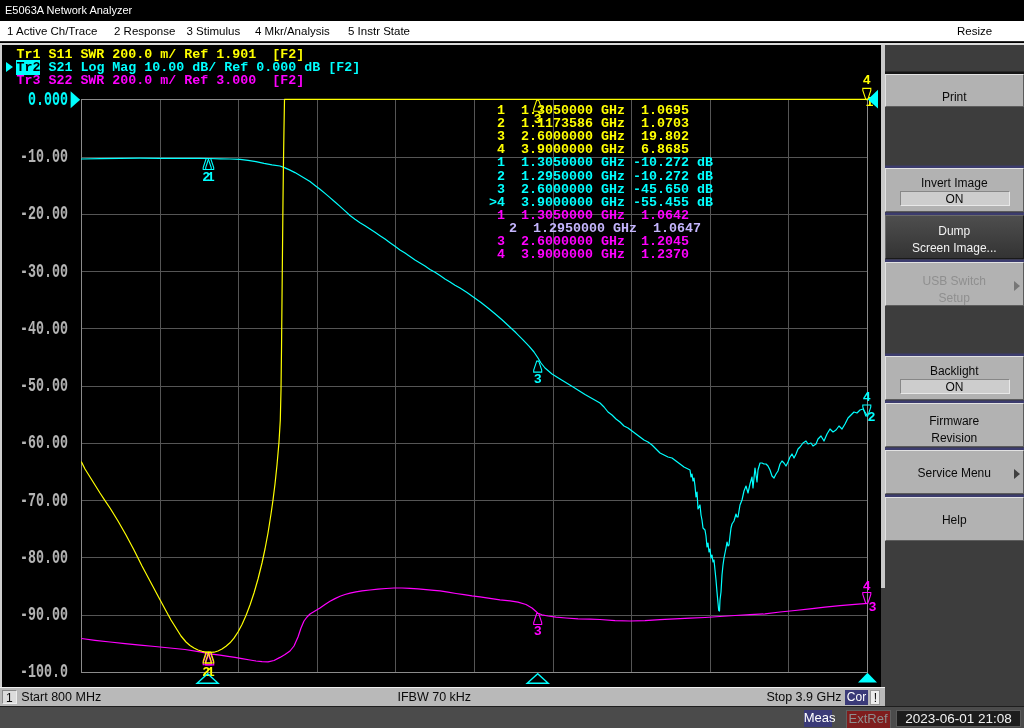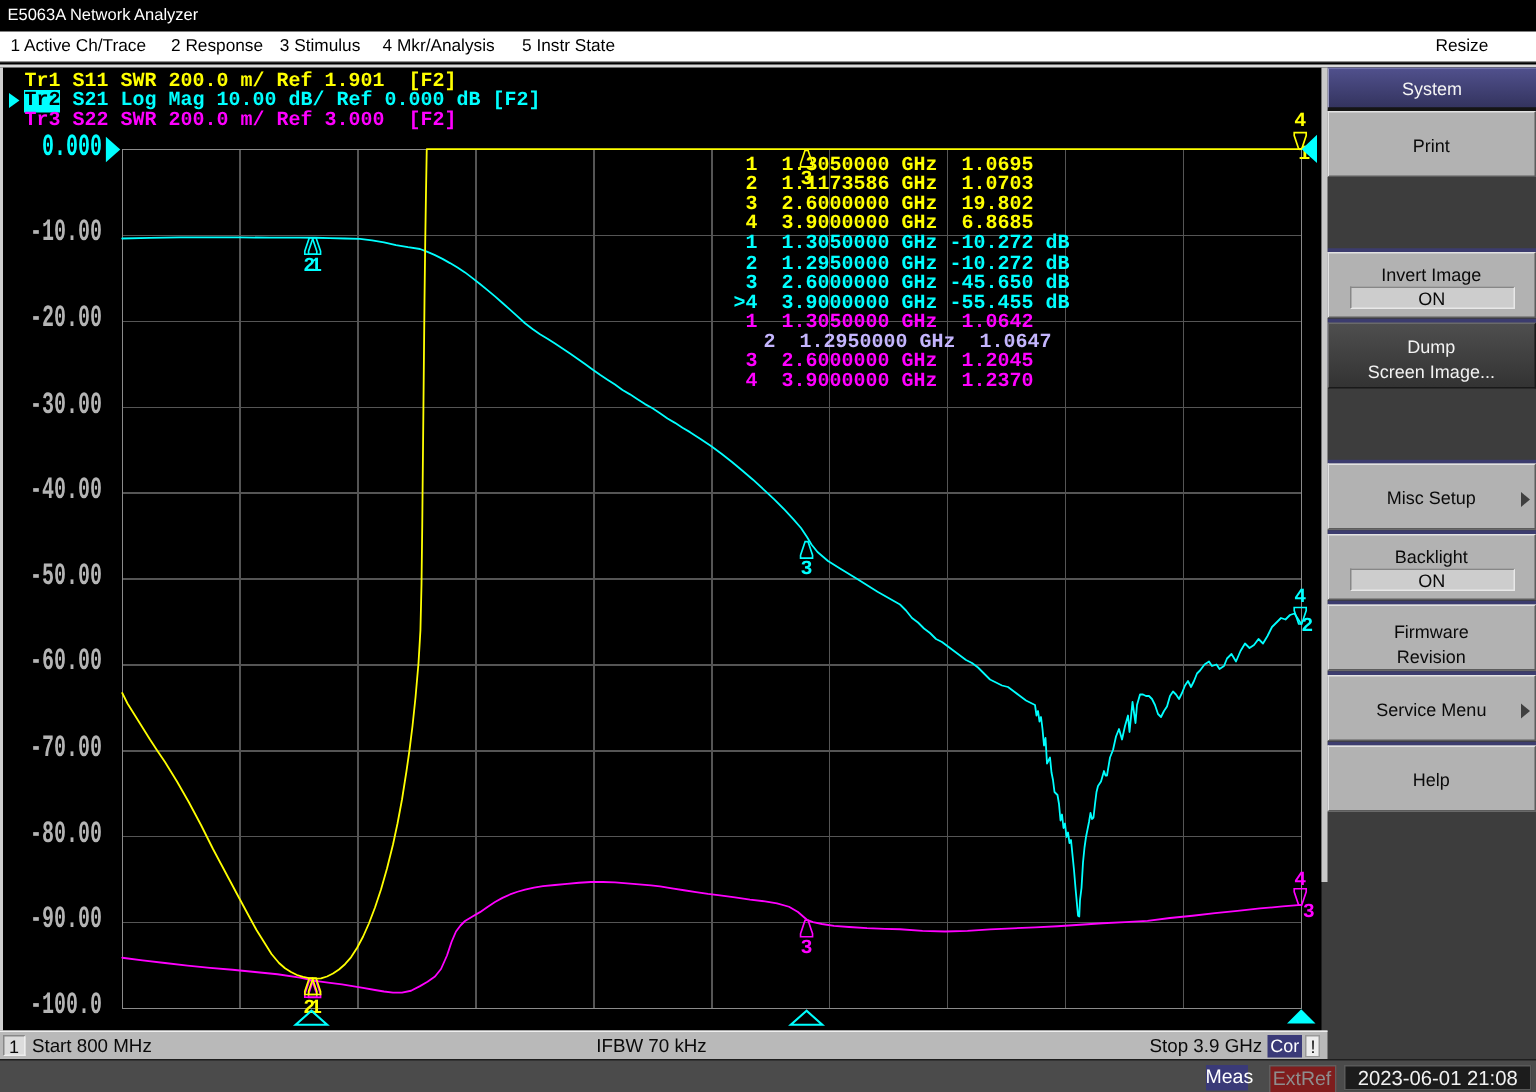--- a/index.html
+++ b/index.html
@@ -123,35 +123,35 @@
 <div class="ax" style="top:261.5px;color:#b4b4b4">-30.00</div>
 <div class="ax" style="top:318.7px;color:#b4b4b4">-40.00</div>
 <div class="ax" style="top:376.0px;color:#b4b4b4">-50.00</div>
 <div class="ax" style="top:433.3px;color:#b4b4b4">-60.00</div>
 <div class="ax" style="top:490.5px;color:#b4b4b4">-70.00</div>
 <div class="ax" style="top:547.8px;color:#b4b4b4">-80.00</div>
 <div class="ax" style="top:605.0px;color:#b4b4b4">-90.00</div>
 <div class="ax" style="top:662.3px;color:#b4b4b4">-100.0</div>
 <div id="lightstrip" style="position:absolute;left:880.5px;top:45px;width:4px;height:542.5px;background:#c9c9c9;z-index:5"></div>
 <div id="sidebar">
-<div id="sysbtn">System</div>
-<div class="btn first" style="top:29.0px;height:44px">
+<div class="btn first" style="top:29.0px;height:33px">
       <div style="position:absolute;left:0;right:0;top:15.2px;text-align:center;font-size:12px;color:#0a0a0a">Print</div>
     </div>
 <div class="btn" style="top:123.0px;height:43.5px">
       <div style="position:absolute;left:0;right:0;top:6.5px;text-align:center;font-size:12px;color:#0a0a0a">Invert Image</div>
       <div style="position:absolute;left:14px;width:110px;top:22.3px;height:15px;background:#cdcdcd;border:1px solid #878787;border-bottom-color:#e8e8e8;border-right-color:#e8e8e8;text-align:center;font-size:12px;color:#0a0a0a;line-height:14.5px">ON</div>
     </div>
 <div class="btn dark" style="top:170.0px;height:43.5px">
       <div style="position:absolute;left:0;right:0;top:7.5px;text-align:center;font-size:12px;color:#f2f2f2">Dump</div>
       <div style="position:absolute;left:0;right:0;top:24.5px;text-align:center;font-size:12px;color:#f2f2f2">Screen Image...</div>
     </div>
-<div class="btn" style="top:264.0px;height:43.5px">
-      <div style="position:absolute;left:0;right:0;top:15.2px;text-align:center;font-size:12px;color:#0a0a0a">Misc Setup</div>
-      <div style="position:absolute;right:3px;top:18px;width:0;height:0;border-left:6px solid #3f3f3f;border-top:5px solid transparent;border-bottom:5px solid transparent"></div>
+<div class="btn" style="top:217.0px;height:43.5px">
+      <div style="position:absolute;left:0;right:0;top:11px;text-align:center;font-size:12px;color:#8f8f8f">USB Switch</div>
+      <div style="position:absolute;left:0;right:0;top:27.5px;text-align:center;font-size:12px;color:#8f8f8f">Setup</div>
+      <div style="position:absolute;right:3px;top:18px;width:0;height:0;border-left:6px solid #777;border-top:5px solid transparent;border-bottom:5px solid transparent"></div>
     </div>
 <div class="btn" style="top:311.0px;height:43.5px">
       <div style="position:absolute;left:0;right:0;top:6.5px;text-align:center;font-size:12px;color:#0a0a0a">Backlight</div>
       <div style="position:absolute;left:14px;width:110px;top:22.3px;height:15px;background:#cdcdcd;border:1px solid #878787;border-bottom-color:#e8e8e8;border-right-color:#e8e8e8;text-align:center;font-size:12px;color:#0a0a0a;line-height:14.5px">ON</div>
     </div>
 <div class="btn" style="top:358.0px;height:43.5px">
       <div style="position:absolute;left:0;right:0;top:10px;text-align:center;font-size:12px;color:#0a0a0a">Firmware</div>
       <div style="position:absolute;left:0;right:0;top:27px;text-align:center;font-size:12px;color:#0a0a0a">Revision</div>
     </div>
 <div class="btn" style="top:405.0px;height:43.5px">

